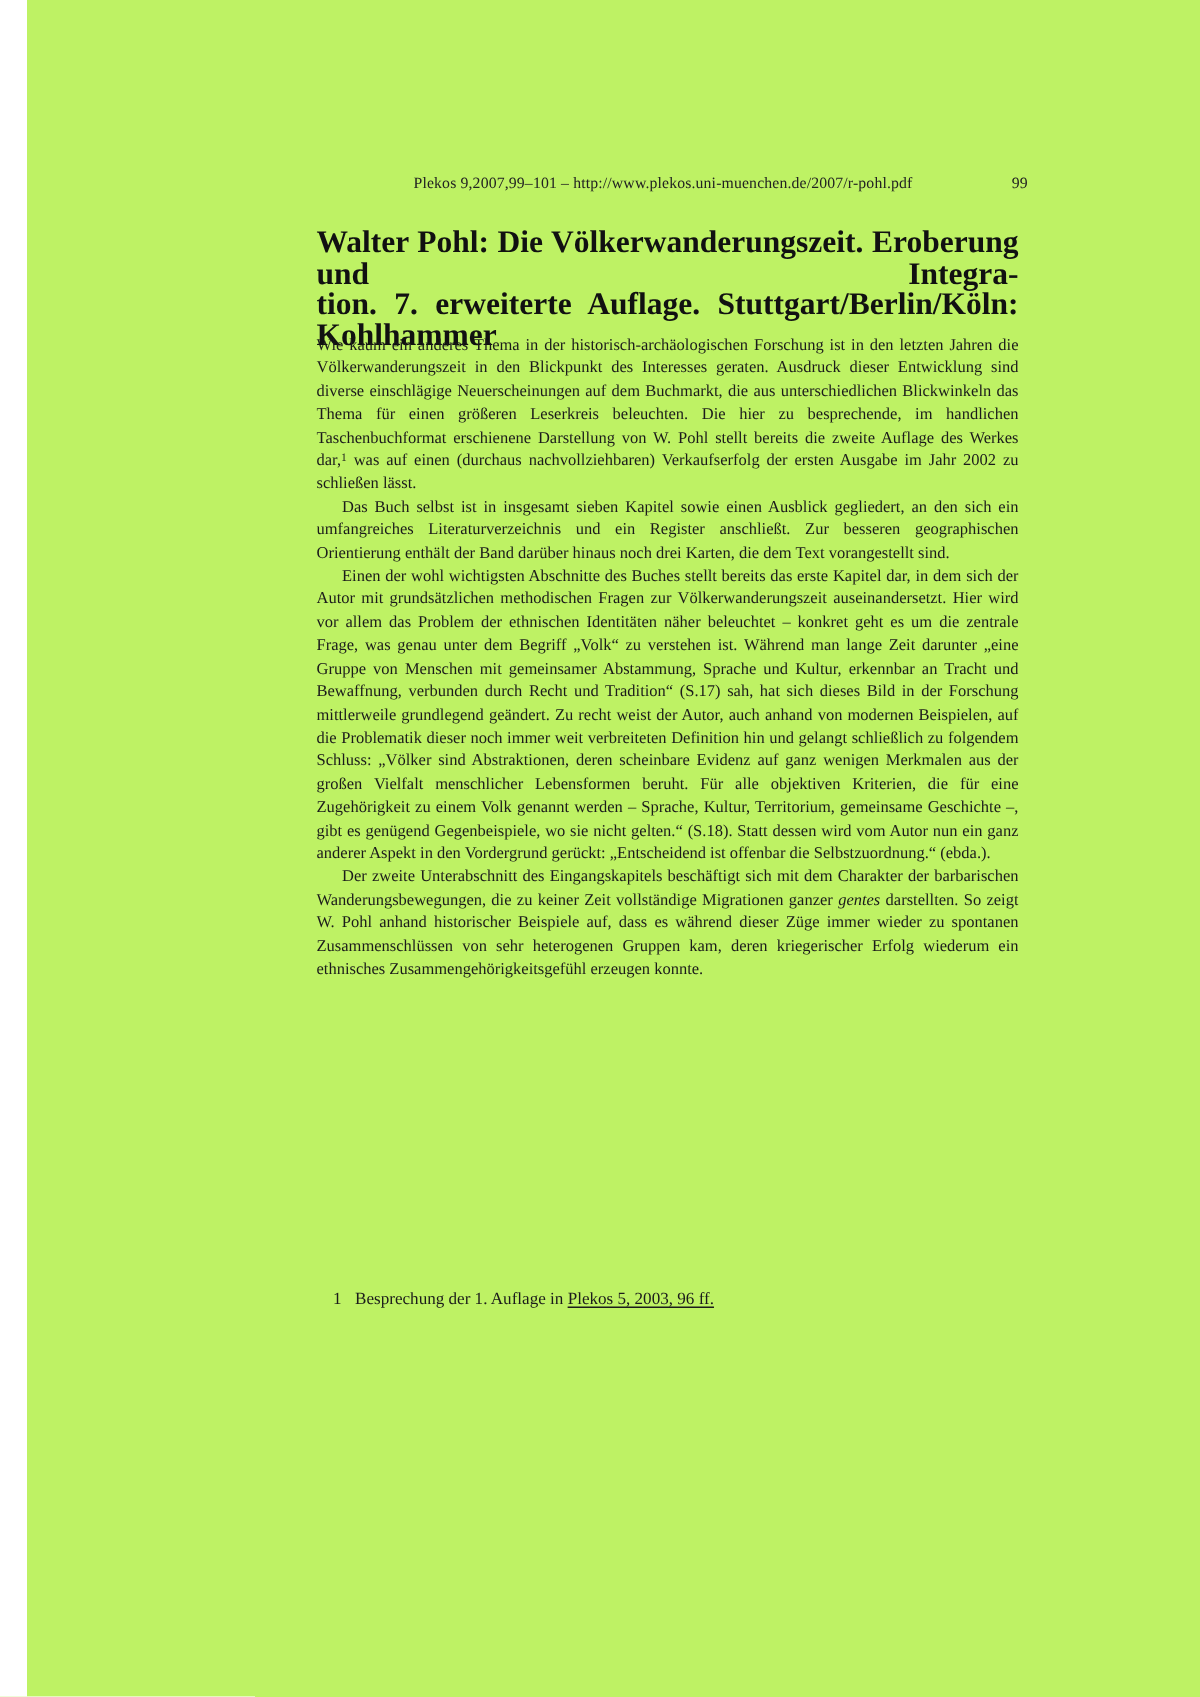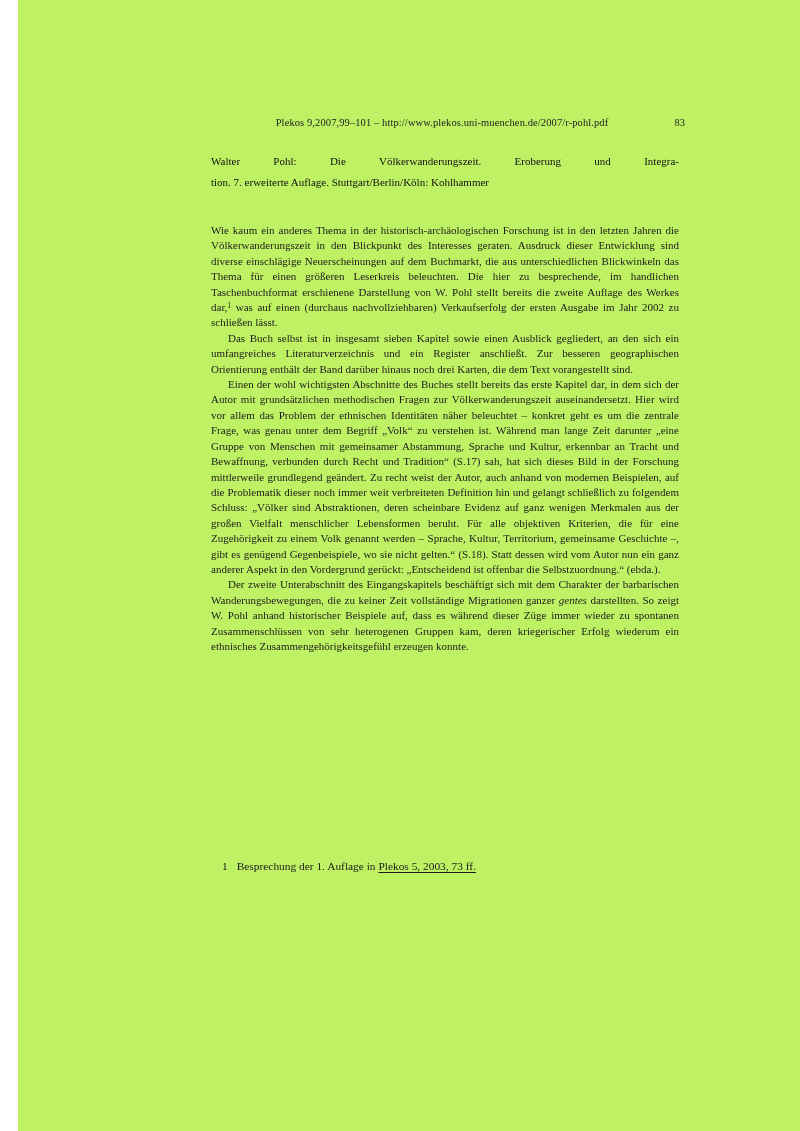--- a/index.html
+++ b/index.html
@@ -31,22 +31,22 @@
   .running-header .pagenum {
     position: absolute;
     right: 0;
     top: 0;
   }
   .book-title {
     position: absolute;
     top: 151px;
     left: 193px;
     width: 468px;
-    font-size: 11px;
-    font-weight: normal;
+    font-size: 21px;
+    font-weight: bold;
     line-height: 20.6px;
     color: #111111;
   }
   .book-title .tline { text-align: justify; text-align-last: justify; }
   .book-title .tline:last-child { text-align-last: left; }
   .body-text {
     position: absolute;
     top: 223px;
     left: 193px;
     width: 468px;
@@ -88,32 +88,32 @@
     color: #1b1b1b;
   }
 </style>
 </head>
 <body>
 
 <div class="page">
 
   <div class="running-header">
     <span class="citation">Plekos 9,2007,99–101 – http://www.plekos.uni-muenchen.de/2007/r-pohl.pdf</span>
-    <span class="pagenum">83</span>
+    <span class="pagenum">99</span>
   </div>
 
   <div class="book-title">
       <div class="tline">Walter Pohl: Die Völkerwanderungszeit. Eroberung und Integra-</div>
       <div class="tline">tion. 7. erweiterte Auflage. Stuttgart/Berlin/Köln: Kohlhammer</div>
     </div>
 
   <div class="body-text">
       <p><span>Wie kaum ein anderes Thema in der historisch-archäologischen Forschung ist in den letzten Jahren die Völkerwanderungszeit in den Blickpunkt des Interesses geraten. Ausdruck dieser Entwicklung sind diverse einschlägige Neuerscheinungen auf dem Buchmarkt, die aus unterschiedlichen Blickwinkeln das Thema für einen größeren Leserkreis beleuchten. Die hier zu besprechende, im handlichen Taschenbuchformat erschienene Darstellung von W. Pohl stellt bereits die zweite Auflage des Werkes dar,</span><span class="sup">1</span><span> was auf einen (durchaus nachvollziehbaren) Verkaufserfolg der ersten Ausgabe im Jahr 2002 zu schließen lässt.</span></p>
       <p class="indent"><span>Das Buch selbst ist in insgesamt sieben Kapitel sowie einen Ausblick gegliedert, an den sich ein umfangreiches Literaturverzeichnis und ein Register anschließt. Zur besseren geographischen Orientierung enthält der Band darüber hinaus noch drei Karten, die dem Text vorangestellt sind.</span></p>
       <p class="indent"><span>Einen der wohl wichtigsten Abschnitte des Buches stellt bereits das erste Kapitel dar, in dem sich der Autor mit grundsätzlichen methodischen Fragen zur Völkerwanderungszeit auseinandersetzt. Hier wird vor allem das Problem der ethnischen Identitäten näher beleuchtet – konkret geht es um die zentrale Frage, was genau unter dem Begriff „Volk“ zu verstehen ist. Während man lange Zeit darunter „eine Gruppe von Menschen mit gemeinsamer Abstammung, Sprache und Kultur, erkennbar an Tracht und Bewaffnung, verbunden durch Recht und Tradition“ (S.17) sah, hat sich dieses Bild in der Forschung mittlerweile grundlegend geändert. Zu recht weist der Autor, auch anhand von modernen Beispielen, auf die Problematik dieser noch immer weit verbreiteten Definition hin und gelangt schließlich zu folgendem Schluss: „Völker sind Abstraktionen, deren scheinbare Evidenz auf ganz wenigen Merkmalen aus der großen Vielfalt menschlicher Lebensformen beruht. Für alle objektiven Kriterien, die für eine Zugehörigkeit zu einem Volk genannt werden – Sprache, Kultur, Territorium, gemeinsame Geschichte –, gibt es genügend Gegenbeispiele, wo sie nicht gelten.“ (S.18). Statt dessen wird vom Autor nun ein ganz anderer Aspekt in den Vordergrund gerückt: „Entscheidend ist offenbar die Selbstzuordnung.“ (ebda.).</span></p>
       <p class="indent"><span>Der zweite Unterabschnitt des Eingangskapitels beschäftigt sich mit dem Charakter der barbarischen Wanderungsbewegungen, die zu keiner Zeit vollständige Migrationen ganzer </span><span class="italic">gentes</span><span> darstellten. So zeigt W. Pohl anhand historischer Beispiele auf, dass es während dieser Züge immer wieder zu spontanen Zusammenschlüssen von sehr heterogenen Gruppen kam, deren kriegerischer Erfolg wiederum ein ethnisches Zusammengehörigkeitsgefühl erzeugen konnte.</span></p>
     </div>
 
   <div class="footnote">
-    <span class="marker">1</span><span>Besprechung der 1. Auflage in </span><span class="footnote-link">Plekos 5, 2003, 73 ff.</span>
+    <span class="marker">1</span><span>Besprechung der 1. Auflage in </span><span class="footnote-link">Plekos 5, 2003, 96 ff.</span>
   </div>
 
 </div>
 
 </body></html>

